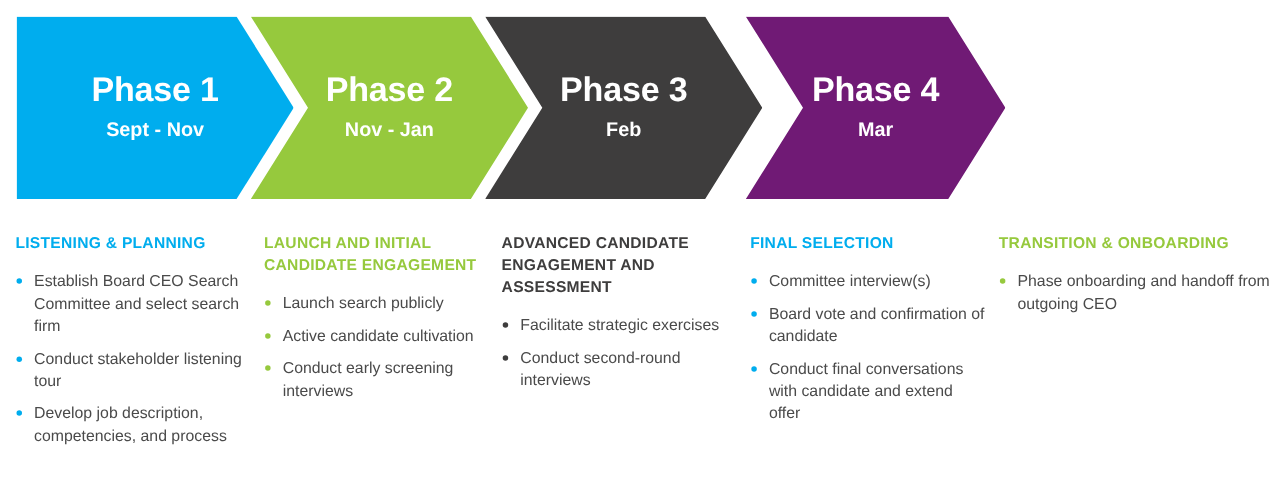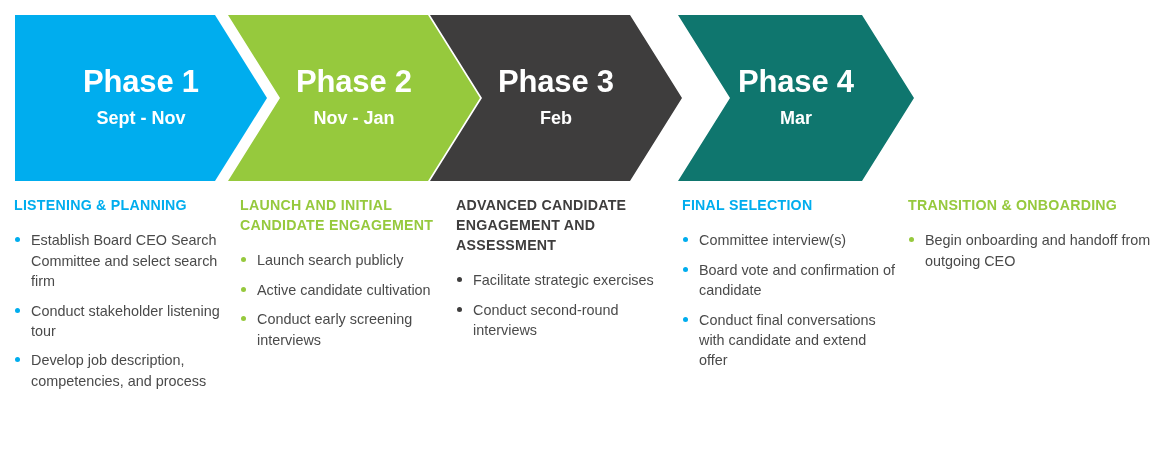--- a/index.html
+++ b/index.html
@@ -70,21 +70,21 @@
   .columns {
     position: absolute;
     left: 0;
     top: 195px;
     width: 1170px;
     height: 262px;
   }
 
   .col {
     position: absolute;
-    top: 0;
+    top: 16px;
   }
 
   .col-heading {
     font-size: 14.2px;
     font-weight: bold;
     line-height: 1.42;
     letter-spacing: 0.25px;
     text-transform: uppercase;
     margin-bottom: 7px;
   }
@@ -119,25 +119,25 @@
 
   <div class="chevron-band">
       <div class="chev first" style="left: 15px; width: 252px; background: rgb(0, 173, 238); z-index: 10;">
         <div class="chev-title">Phase 1</div>
         <div class="chev-sub">Sept - Nov</div>
       </div>
       <div class="chev" style="left: 228px; width: 252px; background: rgb(150, 201, 61); z-index: 9;">
         <div class="chev-title">Phase 2</div>
         <div class="chev-sub">Nov - Jan</div>
       </div>
-      <div class="chev" style="left: 430px; width: 252px; background: rgb(62, 61, 61); z-index: 8;">
+      <div class="chev" style="left: 441px; width: 252px; background: rgb(62, 61, 61); z-index: 8;">
         <div class="chev-title">Phase 3</div>
         <div class="chev-sub">Feb</div>
       </div>
-      <div class="chev" style="left: 678px; width: 236px; background: #0f766e; z-index: 7;">
+      <div class="chev" style="left: 678px; width: 236px; background: #701a75; z-index: 7;">
         <div class="chev-title">Phase 4</div>
         <div class="chev-sub">Mar</div>
       </div>
     </div>
 
   <div class="columns">
       <div class="col" style="left: 14px; width: 218px;">
         <div class="col-heading" style="color: rgb(0, 173, 238);">LISTENING &amp; PLANNING</div>
         <ul class="col-list">
           <li><span class="bullet" style="background: rgb(0, 173, 238);"></span><span>Establish Board CEO Search Committee and select search firm</span></li>
@@ -164,18 +164,18 @@
         <div class="col-heading" style="color: rgb(0, 173, 238);">FINAL SELECTION</div>
         <ul class="col-list">
           <li><span class="bullet" style="background: rgb(0, 173, 238);"></span><span>Committee interview(s)</span></li>
           <li><span class="bullet" style="background: rgb(0, 173, 238);"></span><span>Board vote and confirmation of candidate</span></li>
           <li><span class="bullet" style="background: rgb(0, 173, 238);"></span><span>Conduct final conversations with candidate and extend offer</span></li>
         </ul>
       </div>
       <div class="col" style="left: 908px; width: 248px;">
         <div class="col-heading" style="color: rgb(150, 201, 61);">TRANSITION &amp; ONBOARDING</div>
         <ul class="col-list">
-          <li><span class="bullet" style="background: rgb(150, 201, 61);"></span><span>Begin onboarding and handoff from outgoing CEO</span></li>
+          <li><span class="bullet" style="background: rgb(150, 201, 61);"></span><span>Phase onboarding and handoff from outgoing CEO</span></li>
         </ul>
       </div>
     </div>
 
 </div>
 
 </body></html>

